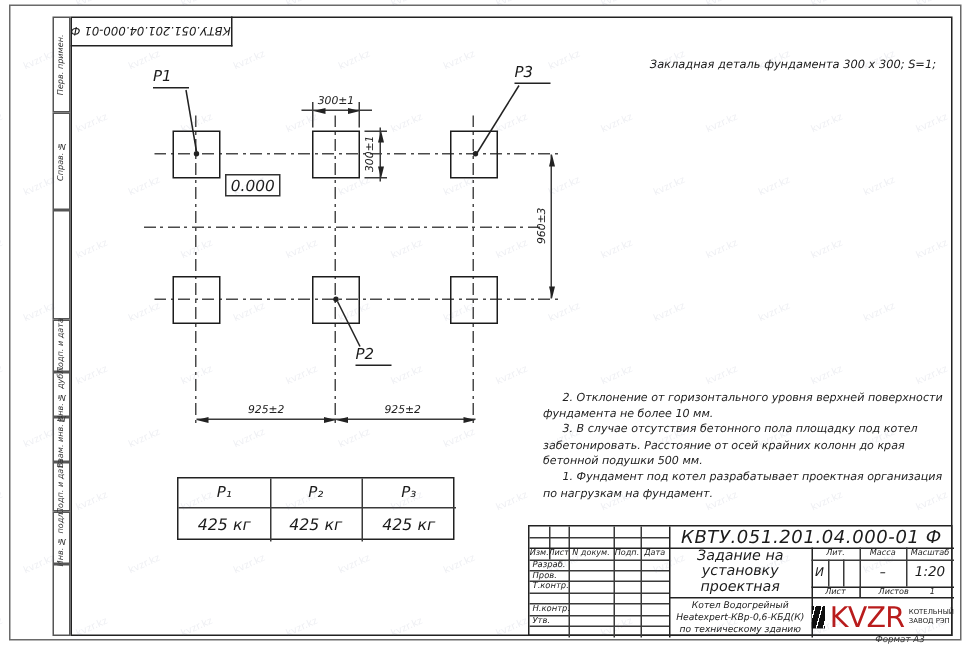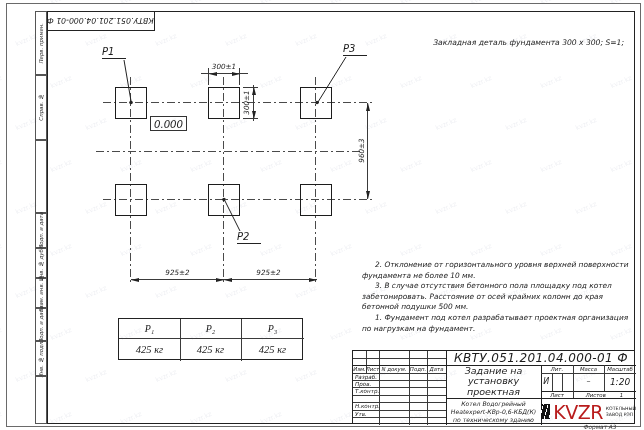--- a/index.html
+++ b/index.html
@@ -26,21 +26,21 @@
   .arr-u{border-left:2px solid transparent;border-right:2px solid transparent;border-bottom:8px solid #222;}
   .arr-d{border-left:2px solid transparent;border-right:2px solid transparent;border-top:8px solid #222;}
   .dim-label{font-size:7.2px;color:#222;text-align:center;white-space:nowrap;}
   .rot90{transform:rotate(-90deg);transform-origin:center center;}
   
   .side-box{left:35px;width:12px;border:1px solid #555;display:flex;align-items:center;justify-content:center;}
   .side-box span{writing-mode:vertical-rl;transform:rotate(180deg);font-size:5.4px;color:#333;white-space:nowrap;}
   
   .notes p{margin:0;font-size:7.4px;line-height:10.6px;text-indent:13px;color:#222;}
   
-  .ltable{border:1.7px solid #222;font-family:Liberation Serif, serif;}
+  .ltable{border:1.7px solid #222;}
   .ltable .cell{position:absolute;display:flex;align-items:center;justify-content:center;}
   .hdr-cell{font-size:10px;}
   .val-cell{font-size:10.5px;white-space:nowrap;}
   
   .tb{border:1.7px solid #222;font-style:italic;}
   .tb .cell{position:absolute;display:flex;align-items:center;justify-content:center;overflow:hidden;white-space:nowrap;}
   .tb .lbl{font-size:5.4px;}
   .rev-row{position:absolute;font-size:5.6px;padding-left:2px;display:flex;align-items:center;}
   .doc-num{font-size:12px;letter-spacing:.4px;}
   .logo-wrap{display:flex;align-items:center;justify-content:center;gap:3px;font-style:normal;}

